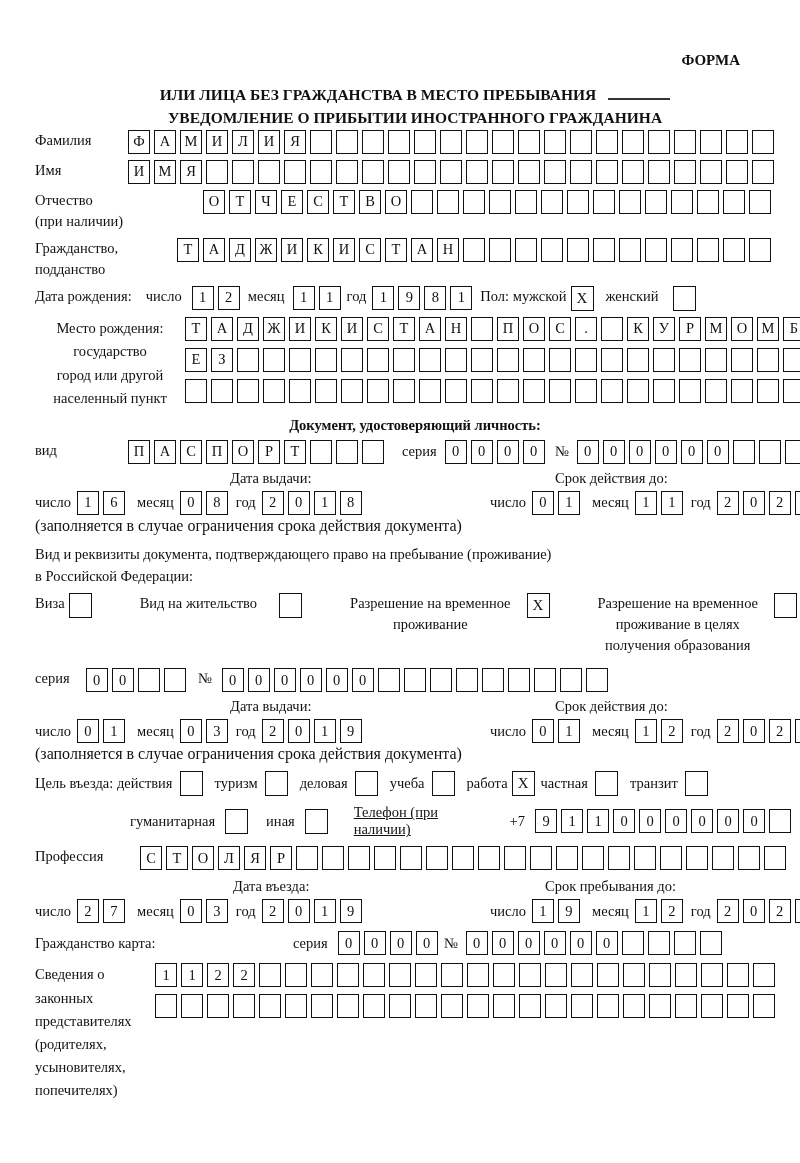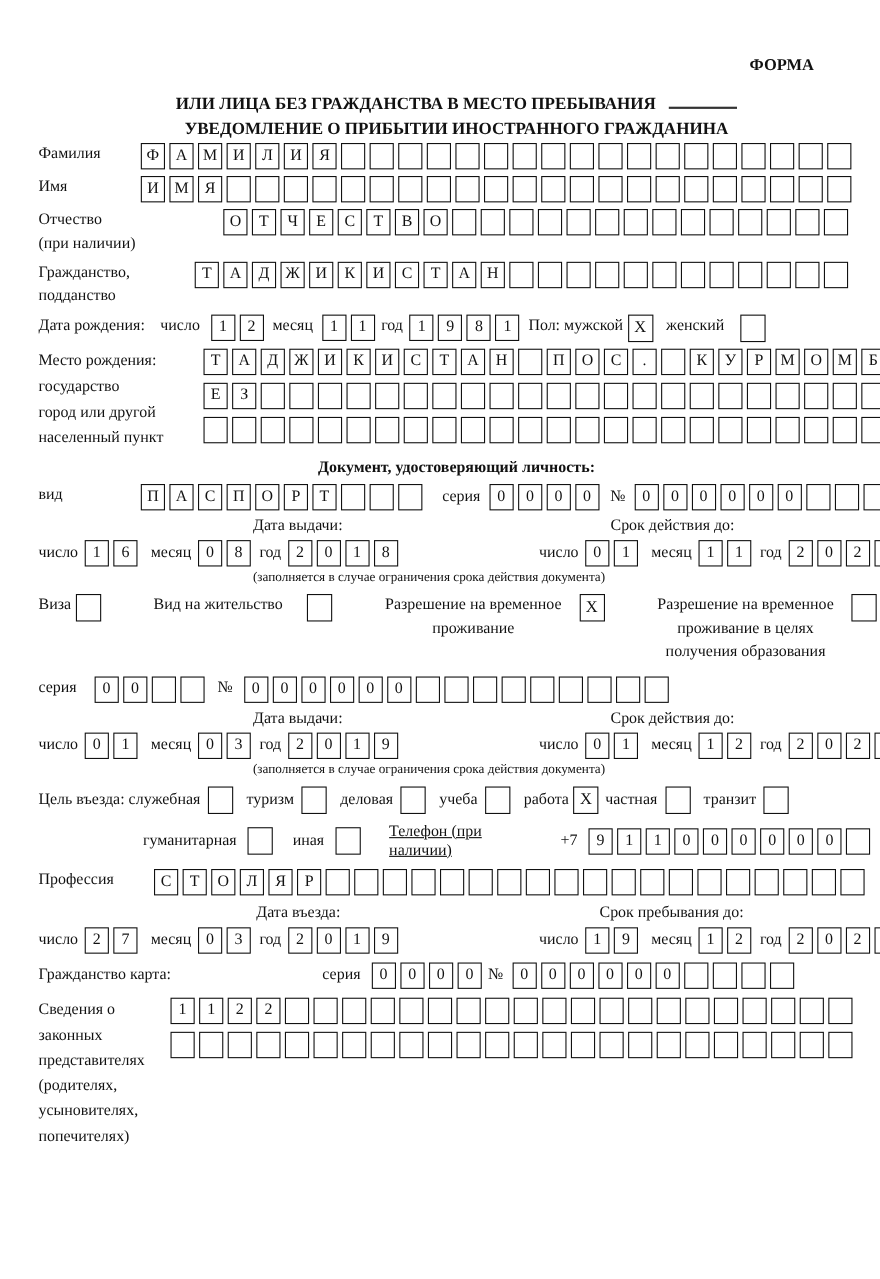--- a/index.html
+++ b/index.html
@@ -38,21 +38,21 @@
   .w-guard{width:120px;}
   .stack > .cells{margin-bottom:7px;}
   .doc-head{text-align:center;font-weight:bold;font-size:14.5px;margin:4px 0 6px;}
   .inline-lbl{font-size:14.5px;margin:0 8px 0 14px;align-self:center;}
   .dates{display:flex;margin-bottom:2px;}
   .date-col-l{width:420px;flex:0 0 auto;}
   .date-col-r{flex:1;}
   .date-head{font-size:14.5px;margin-bottom:4px;}
   .date-line{display:flex;align-items:center;}
   .date-line .dl{font-size:14.5px;margin-right:6px;}
-  .note{font-size:12px;text-align:center;padding-right:50px;margin:1px 0 8px;}
+  .note{font-size:16px;text-align:left;padding-right:50px;margin:1px 0 8px;}
   .intro{font-size:14.5px;line-height:1.55;margin:4px 0 6px;}
   .opts{display:flex;justify-content:space-between;width:762px;margin-bottom:12px;}
   .opt{display:flex;align-items:flex-start;}
   .opt .olbl{font-size:14.5px;line-height:1.45;text-align:center;}
   .purpose-line{display:flex;align-items:center;margin-bottom:8px;}
   .purpose-line .olbl{font-size:14.5px;margin-left:12px;}
   .purpose-line .first{margin-left:0;}
   .phone-line{display:flex;align-items:center;margin-bottom:8px;padding-left:95px;}
   .phone-line .olbl{font-size:14.5px;}
   .phone-label{margin-left:26px;font-size:14.5px;text-decoration:underline;}
@@ -218,21 +218,21 @@
         <span class="cell">8</span>
         <span class="cell">1</span>
       </span>
     <span class="lbl" style="margin-left:4px;">Пол: мужской</span>
     <span class="cbox" style="margin-left:4px;">X</span>
     <span class="lbl" style="margin-left:12px;">женский</span>
     <span class="cbox" style="margin-left:14px;"></span>
   </div>
 
   <div class="row" style="margin-top:6px;">
-    <span class="lbl w-bp ml" style="line-height:1.62;">Место рождения:
+    <span class="lbl w-bp ml" style="line-height:1.62;text-align:center;">Место рождения:
 государство
 город или другой
 населенный пункт</span>
     <span class="stack">
       <span class="cells">
           <span class="cell">Т</span>
           <span class="cell">А</span>
           <span class="cell">Д</span>
           <span class="cell">Ж</span>
           <span class="cell">И</span>
@@ -389,20 +389,22 @@
             <span class="cell">2</span>
             <span class="cell">0</span>
             <span class="cell">2</span>
             <span class="cell">5</span>
           </span>
       </div>
     </div>
   </div>
   <div class="note">(заполняется в случае ограничения срока действия документа)</div>
 
+  <div class="intro ml">Вид и реквизиты документа, подтверждающего право на пребывание (проживание)
+в Российской Федерации:</div>
 
   <div class="opts">
     <span class="opt">
       <span class="olbl">Виза</span>
       <span class="cbox" style="margin-left:4px;"></span>
     </span>
     <span class="opt">
       <span class="olbl">Вид на жительство</span>
       <span class="cbox" style="margin-left:22px;"></span>
     </span>
@@ -489,21 +491,21 @@
             <span class="cell">0</span>
             <span class="cell">2</span>
             <span class="cell">5</span>
           </span>
       </div>
     </div>
   </div>
   <div class="note">(заполняется в случае ограничения срока действия документа)</div>
 
   <div class="purpose-line" style="margin-top:4px;">
-    <span class="olbl first">Цель въезда: служебная</span>
+    <span class="olbl first">Цель въезда: действия</span>
     <span class="cbox"></span>
     <span class="olbl">туризм</span>
     <span class="cbox"></span>
     <span class="olbl">деловая</span>
     <span class="cbox"></span>
     <span class="olbl">учеба</span>
     <span class="cbox"></span>
     <span class="olbl">работа</span>
     <span class="cbox" style="margin-left:4px;">X</span>
     <span class="olbl" style="margin-left:6px;text-align:center;">частная</span>

